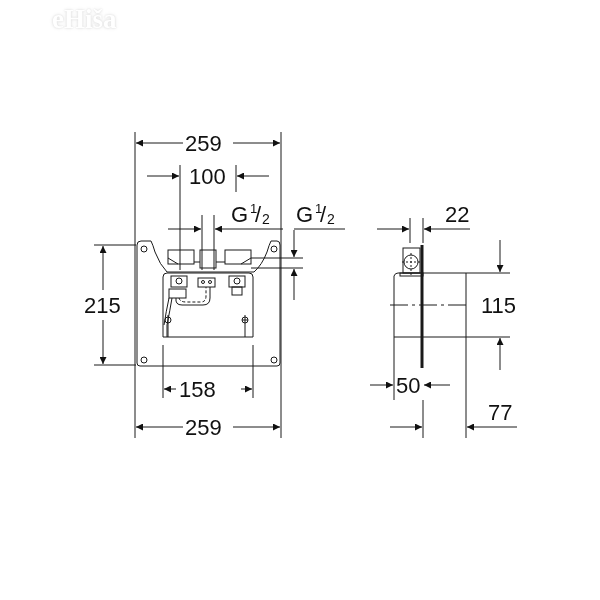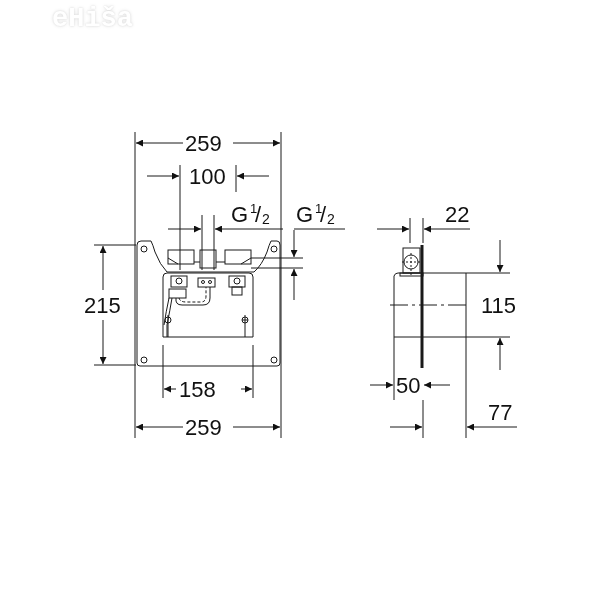--- a/index.html
+++ b/index.html
@@ -1,19 +1,19 @@
 <!DOCTYPE html>
 <html><head>
   <meta charset="utf-8">
   <style>
     html, body { margin: 0; padding: 0; background: #ffffff; }
     body { width: 600px; height: 600px; position: relative; overflow: hidden; font-family: "Liberation Sans", sans-serif; }
     .watermark {
       position: absolute; left: 52px; top: 4px;
-      font-family: Liberation Mono, monospace; font-weight: bold; font-size: 27px;
+      font-family: Liberation Serif, serif; font-weight: bold; font-size: 27px;
       color: #ffffff; letter-spacing: 0px;
       text-shadow: 0 0 2px #d8d8d8, 0 0 4px #e8e8e8;
     }
     svg.drawing { position: absolute; left: 0; top: 0; }
     .dimtext { font-family: "Liberation Sans", sans-serif; font-size: 22px; fill: #111; }
     .sup { font-size: 13px; }
     .sub { font-size: 14px; }
   </style>
 </head>
 <body>

